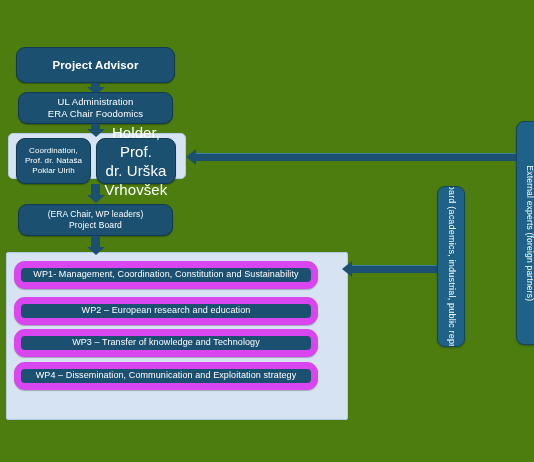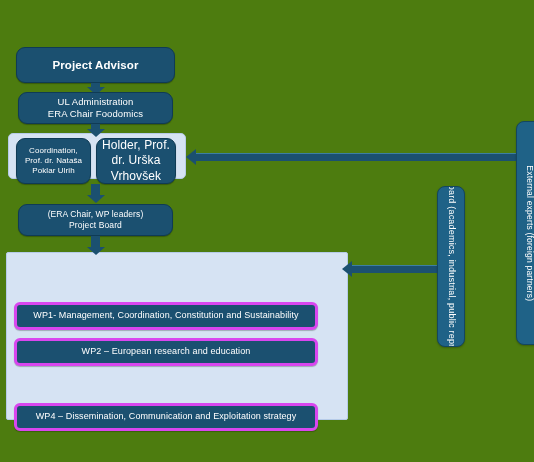--- a/index.html
+++ b/index.html
@@ -54,30 +54,29 @@
     line-height: 1.28;
     letter-spacing: 0.1px;
   }
   .box.rounded {
     border-radius: 9px;
     border: 1px solid #0f3category;
     border: 1px solid #0f3b55;
     box-shadow: 0 1px 1px rgba(0,0,0,0.28);
   }
   .box.sharp {
-    border-radius: 6px;
-    border: 3px solid #d946ef;
+    border-radius: 11px;
+    border: 7px solid #d946ef;
     box-shadow: 0 1px 1px rgba(0,0,0,0.25);
-    margin-top: 41px;
   }
 
   .box-advisor    { left: 16px;  top: 47px;  width: 159px; height: 36px; font-size: 11.5px; font-weight: bold; }
   .box-admin      { left: 18px;  top: 92px;  width: 155px; height: 32px; font-size: 9.5px; }
   .box-coord      { left: 16px;  top: 138px; width: 75px;  height: 46px; font-size: 8px; }
-  .box-holder     { left: 96px;  top: 138px; width: 80px;  height: 46px; font-size: 12px; }
+  .box-holder     { left: 96px;  top: 138px; width: 80px;  height: 46px; font-size: 15px; }
   .box-board      { left: 18px;  top: 204px; width: 155px; height: 32px; font-size: 8.5px; }
 
   .box-wp {
     left: 14px;
     width: 304px;
     height: 28px;
     font-size: 9px;
   }
   .wp1 { top: 261px; }
   .wp2 { top: 297px; }
@@ -226,20 +225,23 @@
 
   <div class="arrow-shaft-v a4-shaft"></div>
   <div class="arrow-head-v a4-head"></div>
 
   <div class="box sharp box-wp wp1">
     <span>WP1- Management, Coordination, Constitution and Sustainability</span>
   </div>
   <div class="box sharp box-wp wp2">
     <span>WP2 – European research and education</span>
   </div>
+  <div class="box sharp box-wp wp3">
+    <span>WP3 – Transfer of knowledge and Technology</span>
+  </div>
   <div class="box sharp box-wp wp4">
     <span>WP4 – Dissemination, Communication and Exploitation strategy</span>
   </div>
 
   <div class="arrow-shaft-h ah1-shaft"></div>
   <div class="arrow-head-h-left ah1-head"></div>
 
   <div class="arrow-shaft-h ah2-shaft"></div>
   <div class="arrow-head-h-left ah2-head"></div>
 

